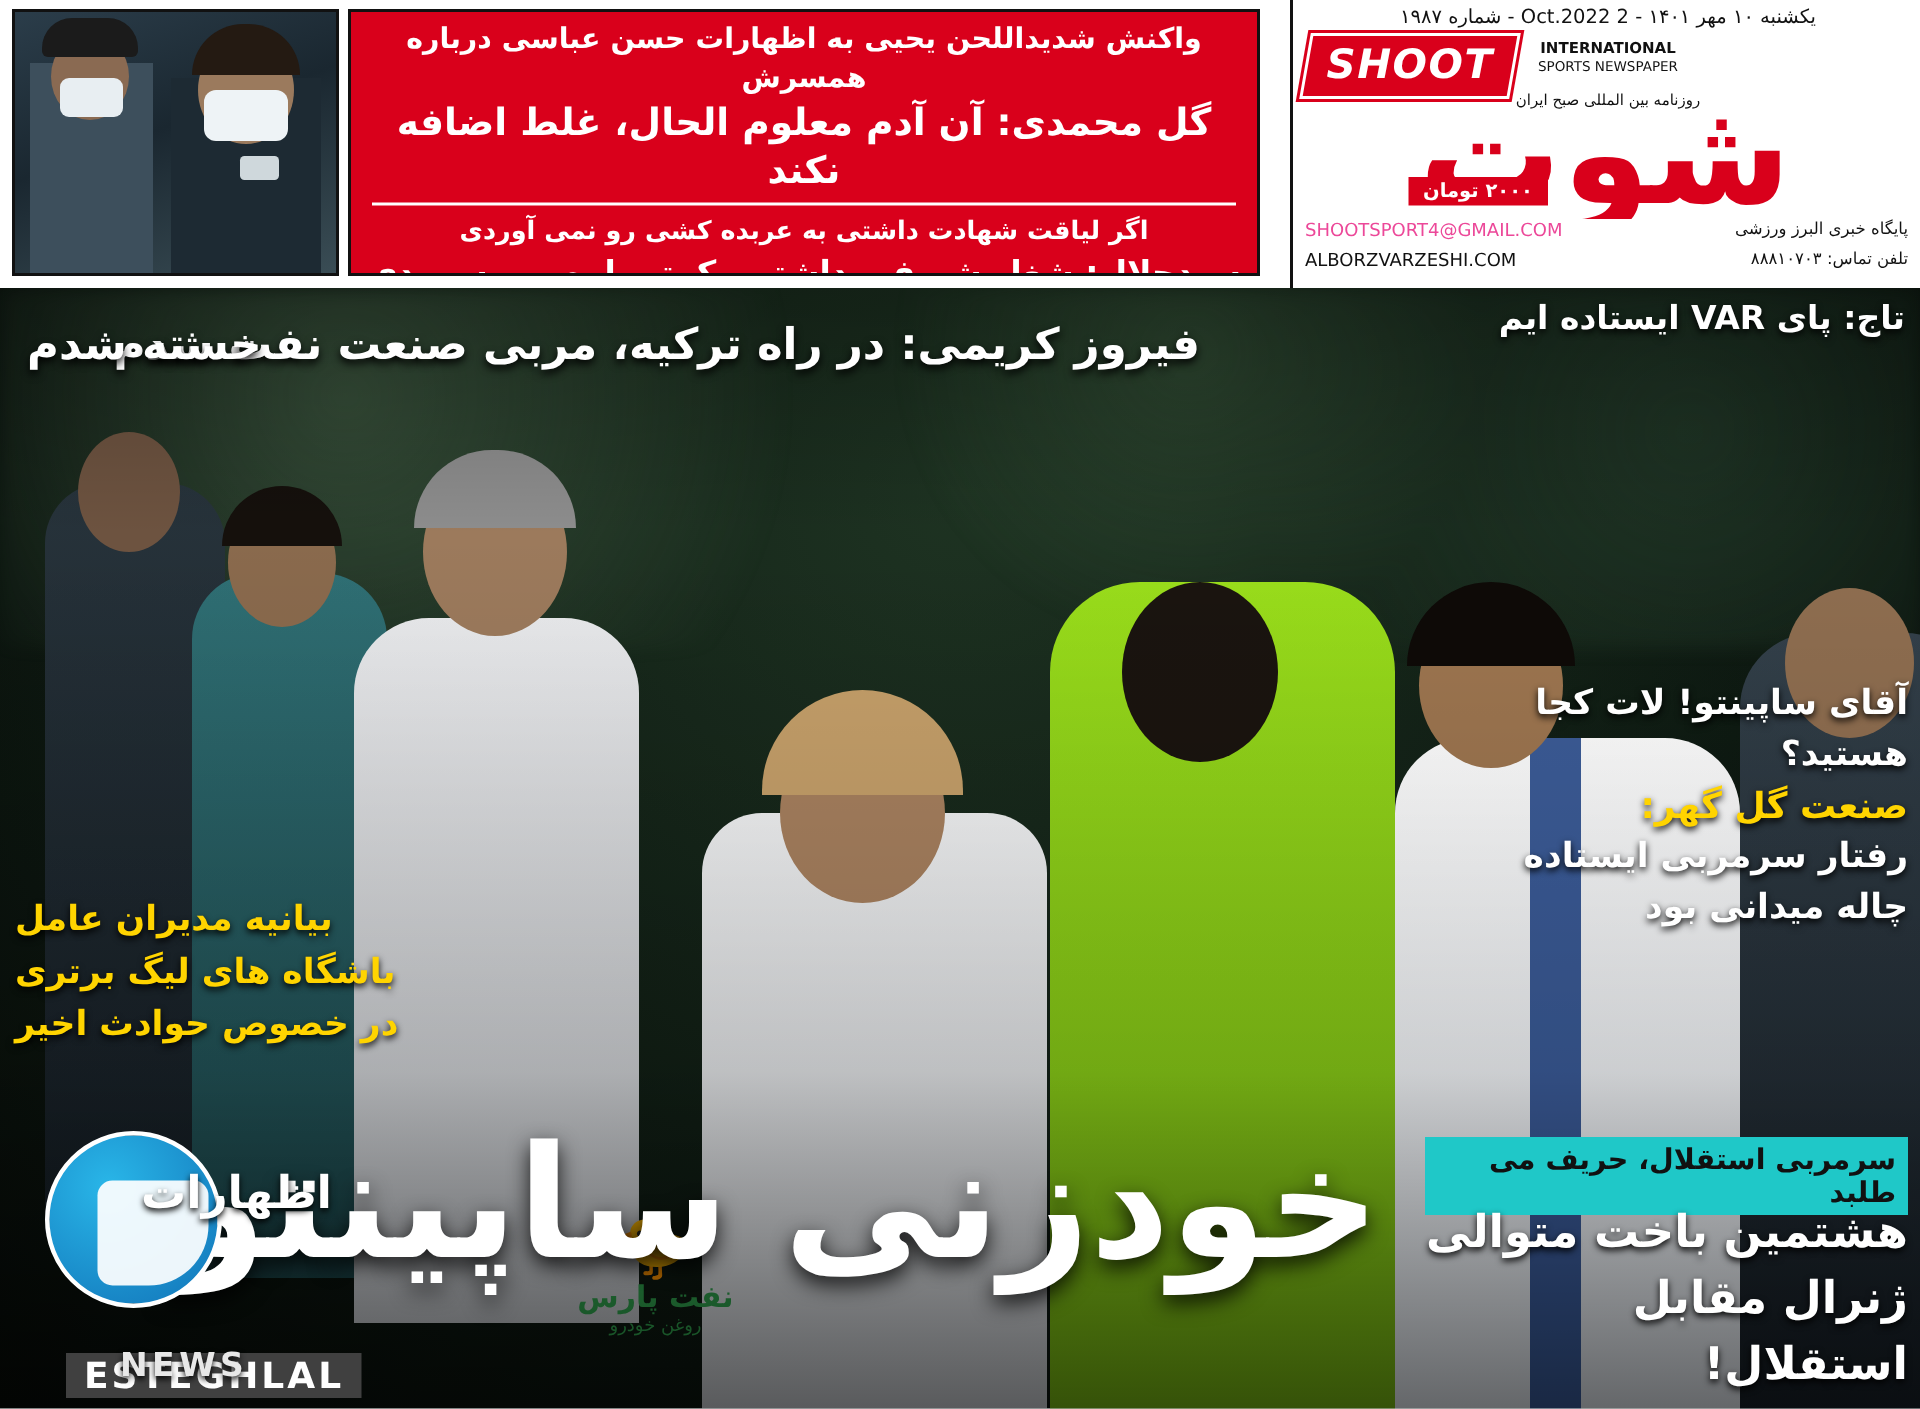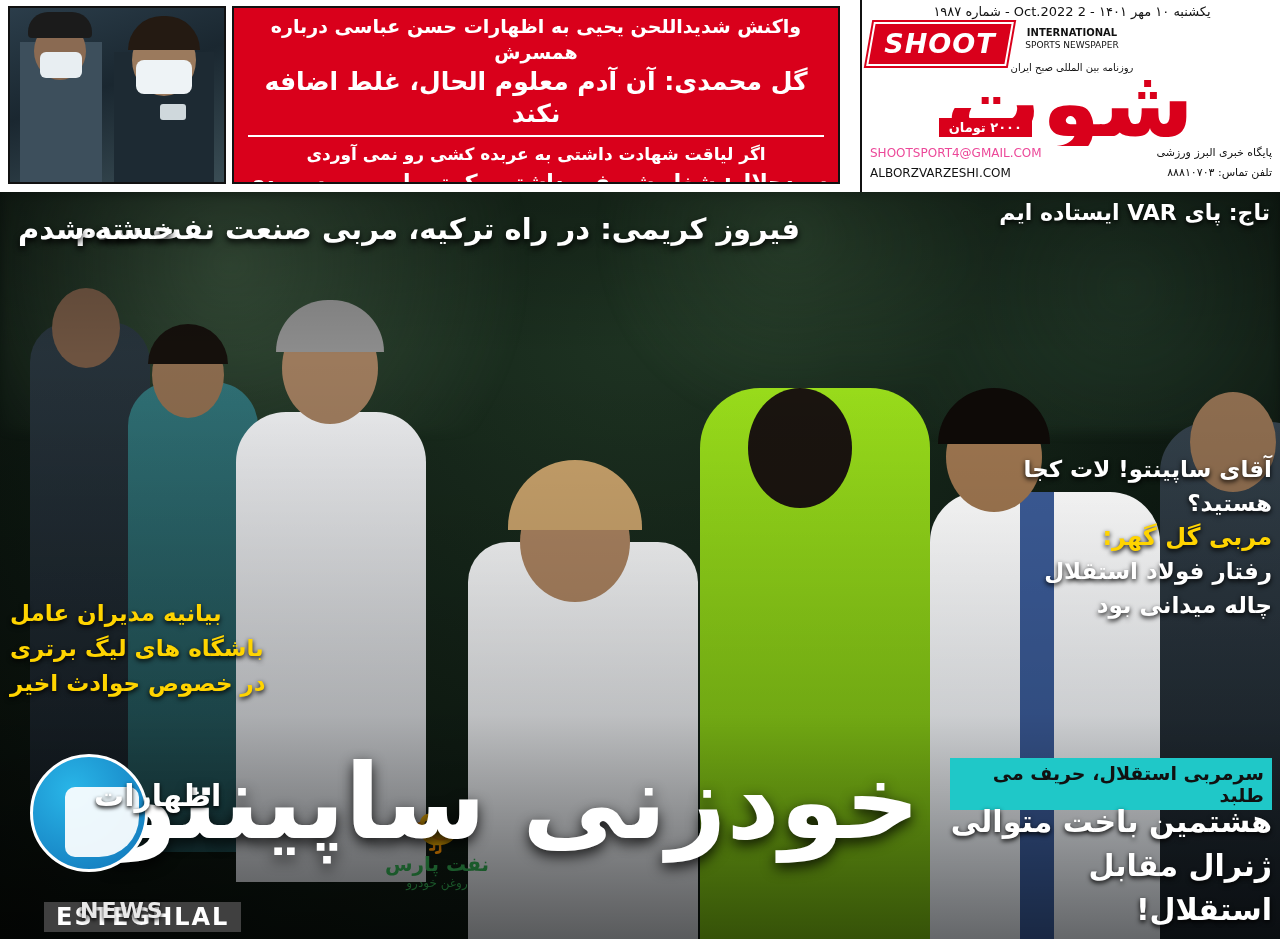--- a/index.html
+++ b/index.html
@@ -379,22 +379,22 @@
 
     <div class="photo-vig"></div>
   </div>
 
   <div class="ov kicker-right">تاج: پای VAR ایستاده ایم</div>
   <div class="ov kicker-mid">فیروز کریمی: در راه ترکیه، مربی صنعت نفت شدم</div>
   <div class="ov kicker-left">خسته شدم</div>
 
   <div class="rc rc1">
     <div class="rc-line a">آقای ساپینتو! لات کجا هستید؟</div>
-    <div class="rc-line b">مربی گل گهر:</div>
-    <div class="rc-line c">رفتار فولاد استقلال</div>
+    <div class="rc-line b">صنعت گل گهر:</div>
+    <div class="rc-line c">رفتار سرمربی ایستاده</div>
     <div class="rc-line d">چاله میدانی بود</div>
   </div>
 
 
   <div class="teal-bar">سرمربی استقلال، حریف می طلبد</div>
 
   <div class="rc rc3">
     <div class="rc-line a">هشتمین باخت متوالی</div>
     <div class="rc-line b">ژنرال مقابل استقلال!</div>
   </div>

